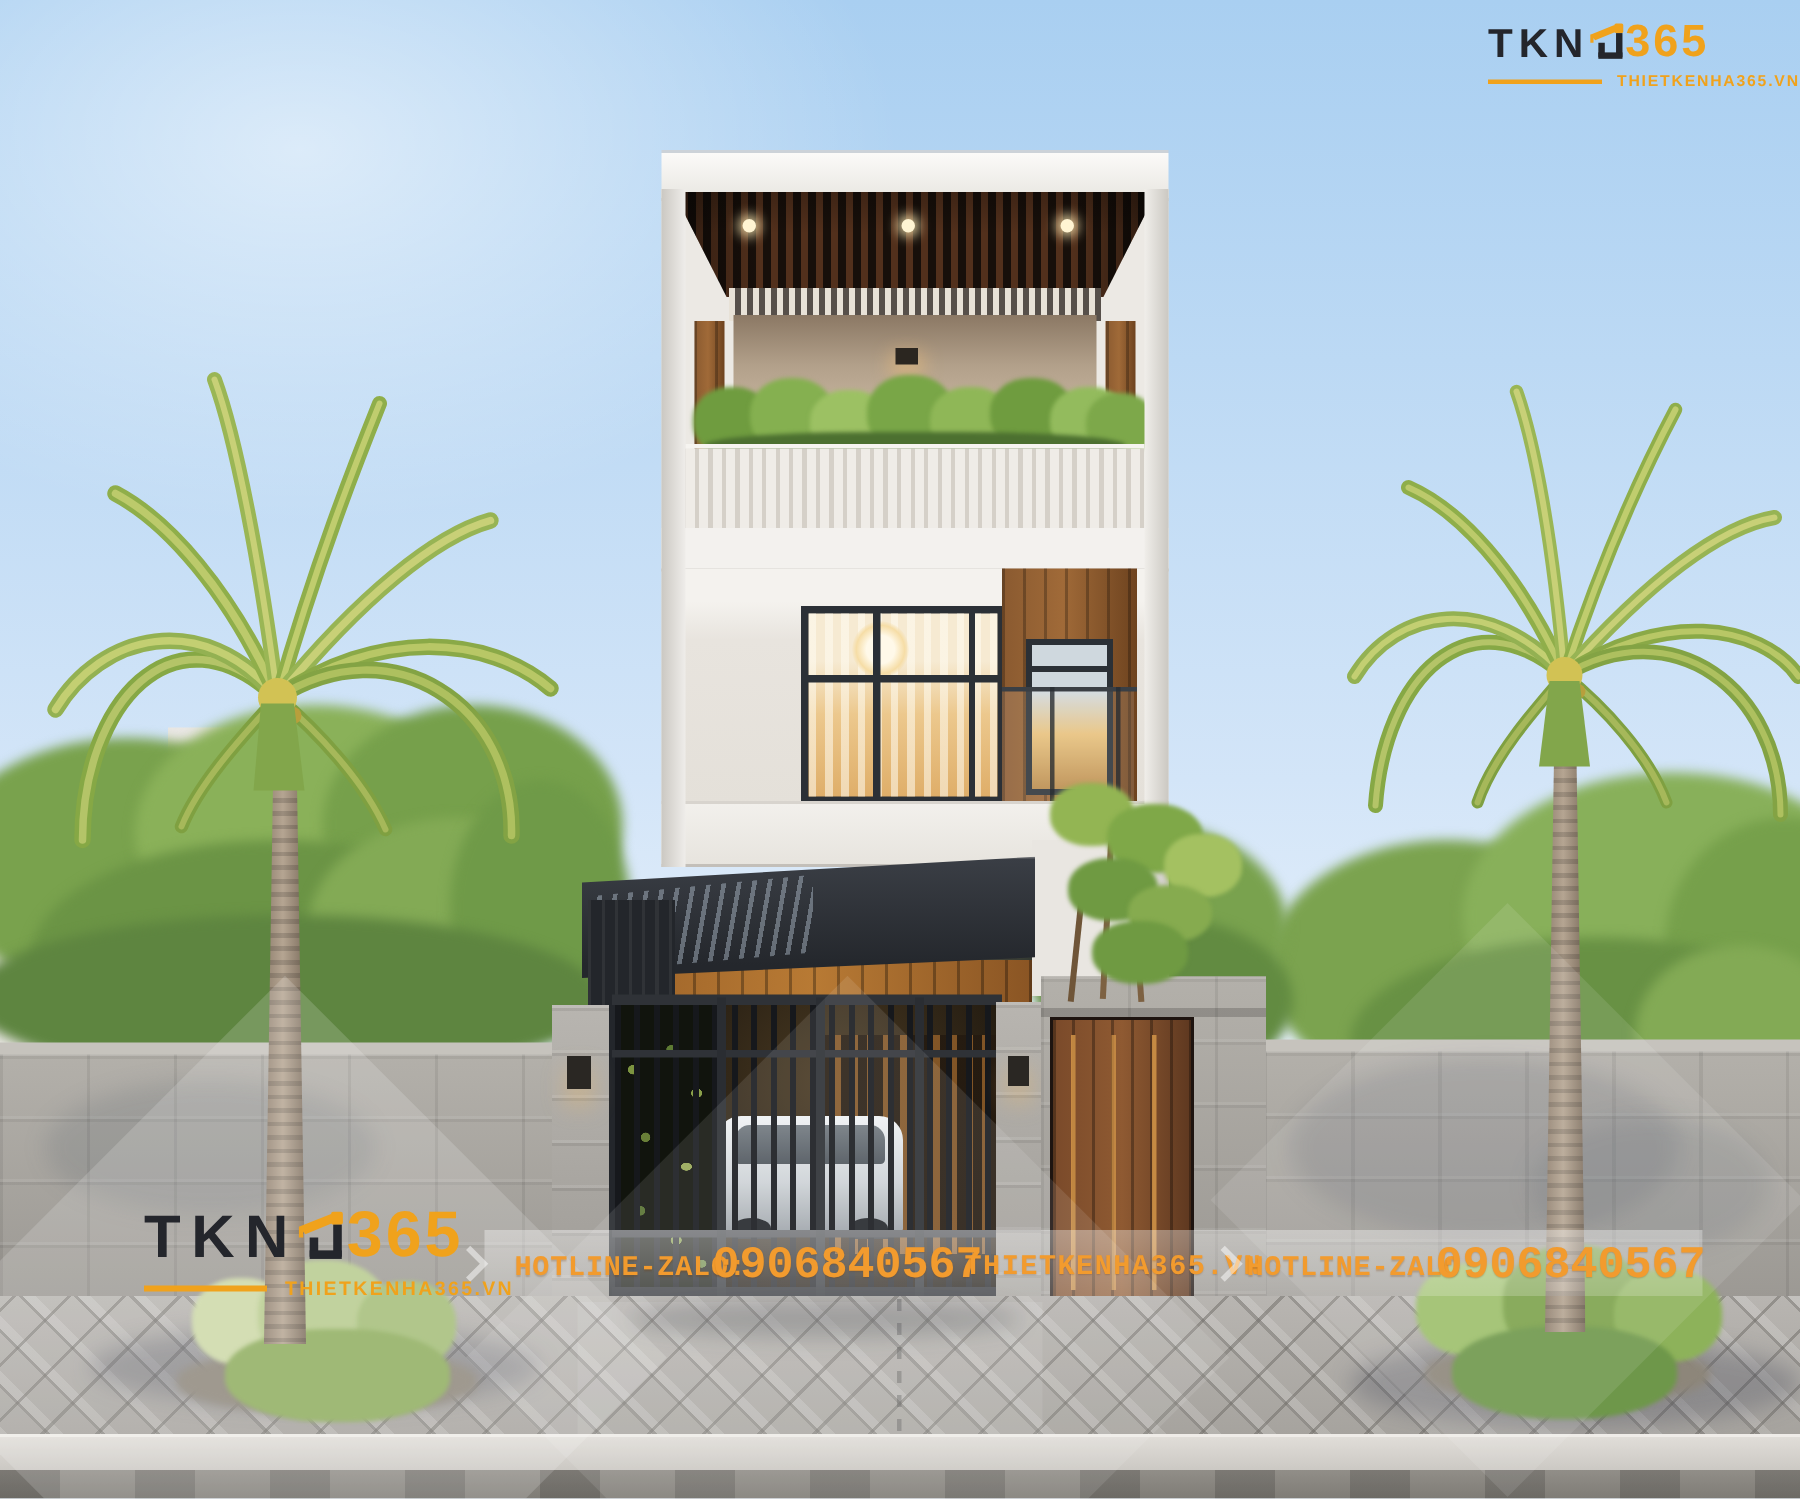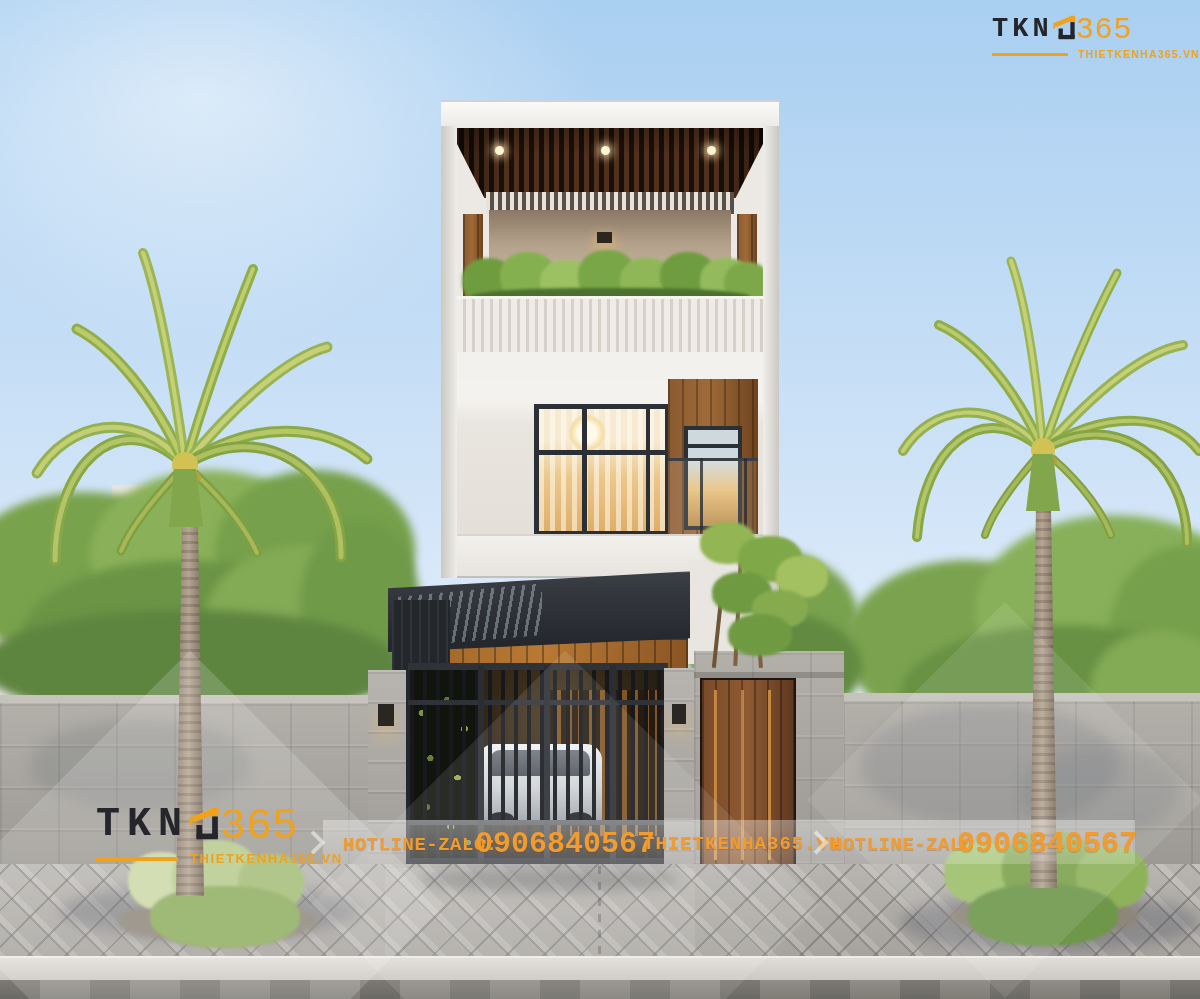--- a/index.html
+++ b/index.html
@@ -23,22 +23,22 @@
   .wood{background-image:repeating-linear-gradient(90deg, rgba(0,0,0,.25) 0 2px, transparent 2px 14px),
     linear-gradient(90deg,#8a5a30,#a06a38 45%,#6e431f);}
   .diamond{position:absolute;background:rgba(255,255,255,.13);transform:rotate(45deg);}
   .chev{position:absolute;width:13px;height:13px;border-top:4px solid rgba(255,255,255,.5);
     border-right:4px solid rgba(255,255,255,.5);transform:rotate(45deg);}
   
   .banner-strip{background:linear-gradient(180deg,rgba(255,255,255,.36),rgba(255,255,255,.2));font-family:Liberation Mono, monospace;}
   .bn{position:absolute;font-weight:700;color:var(--banner-orange,#f29b2e);white-space:nowrap;
     text-shadow:0 1px 1px rgba(120,60,0,.25);}
   .logo-row{display:flex;align-items:flex-end;}
-  .logo-prefix{font-weight:700;color:var(--logo-dark,#24262c);font-family:Liberation Mono, monospace;}
-  .logo-suffix{font-weight:400;color:var(--brand-orange,#f0a21c);}
+  .logo-prefix{font-weight:700;color:var(--logo-dark,#24262c);}
+  .logo-suffix{font-weight:700;color:var(--brand-orange,#f0a21c);}
   .logo-sub{display:flex;align-items:center;}
   .logo-line{background:var(--brand-orange,#f0a21c);}
   .logo-site{font-weight:700;color:var(--brand-orange,#f0a21c);}
 </style>
 </head>
 <body>
 
 <div id="scene">
 
   <div class="abs" style="inset:0;

